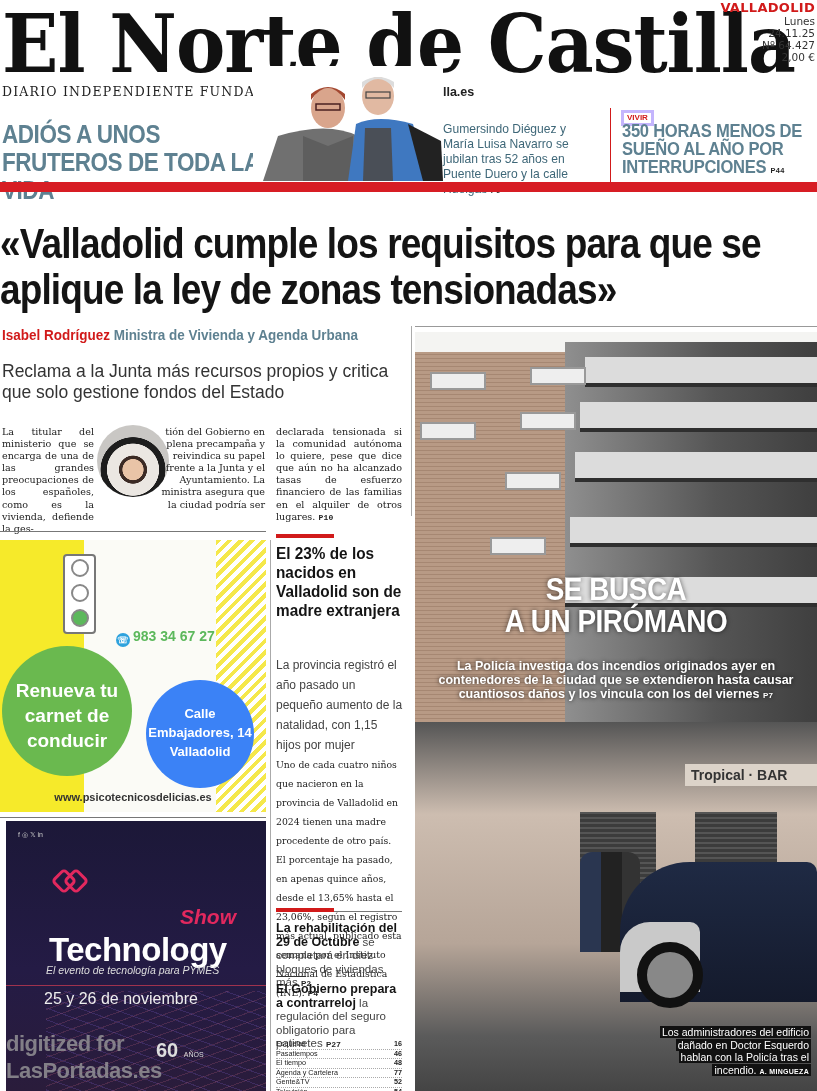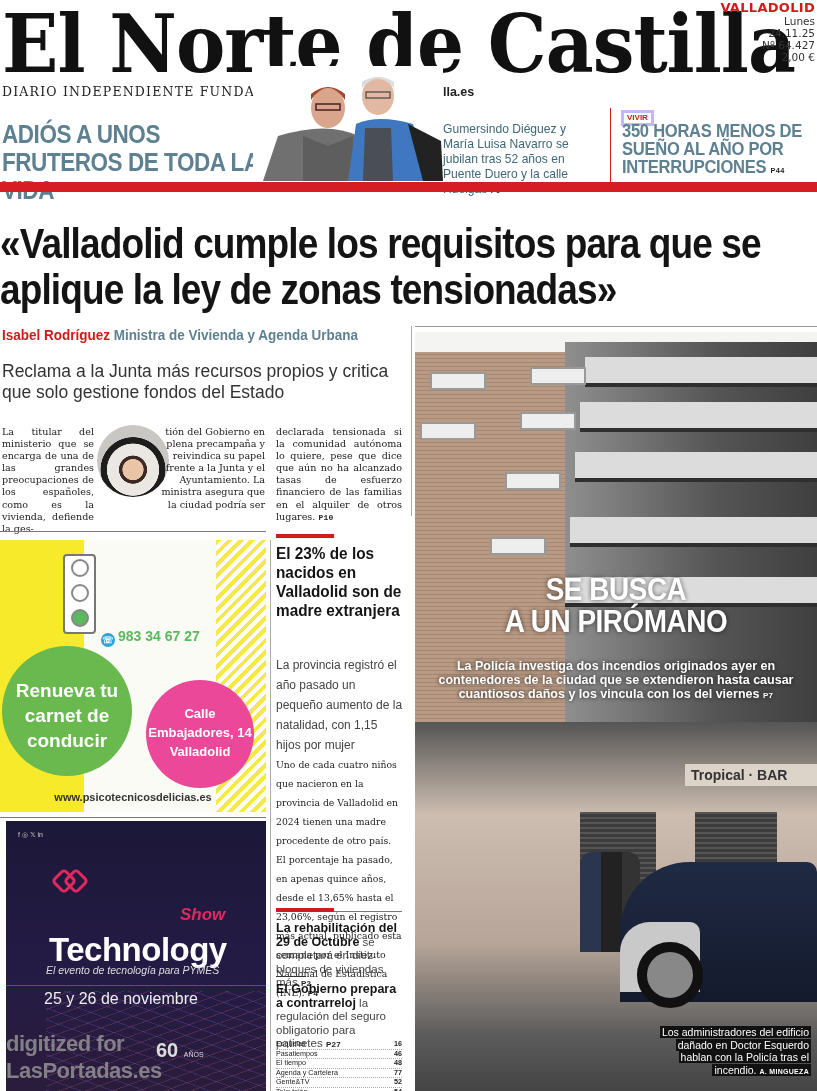--- a/index.html
+++ b/index.html
@@ -87,33 +87,33 @@
   .ad1 { left: 0; top: 540px; width: 266px; height: 272px; background: #fbfbf6; overflow: hidden; }
   .ad1 .yellow-left { position: absolute; left: 0; top: 0; width: 84px; height: 272px; background: #f6ea2a; }
   .ad1 .stripes {
     position: absolute; right: 0; top: 0; width: 50px; height: 272px;
     background: repeating-linear-gradient(135deg, #f5e84a 0 4px, #fff 4px 8px);
   }
   .traffic-light { position: absolute; left: 63px; top: 14px; width: 33px; height: 80px; border: 2px solid #777; border-radius: 4px; background: #fff; }
   .tl-lamp { position: absolute; left: 6px; width: 18px; height: 18px; border-radius: 50%; border: 2px solid #888; }
   .ad1-brand { position: absolute; left: 107px; top: 14px; font-family: "DejaVu Sans Mono", monospace; font-weight: bold; font-size: 17px; line-height: 22px; color: #666; letter-spacing: 1px; }
   .ad1-brand .green { color: #5cb85c; }
-  .ad1-phone { position: absolute; left: 101px; top: 88px; font-weight: bold; font-size: 14px; color: #5cb85c; }
+  .ad1-phone { position: absolute; left: 116px; top: 88px; font-weight: bold; font-size: 14px; color: #5cb85c; }
   .ad1-phone .ph-icon { display: inline-block; width: 14px; height: 14px; border-radius: 50%; background: #2ea2dd; color: #fff; font-size: 9px; text-align: center; line-height: 14px; margin-right: 3px; vertical-align: -2px; }
   .ad1-green { position: absolute; left: 2px; top: 106px; width: 130px; height: 130px; border-radius: 50%; background: #6ab94f; color: #fff; font-weight: bold; font-size: 19px; line-height: 25px; text-align: center; padding-top: 32px; }
-  .ad1-blue { position: absolute; left: 146px; top: 140px; width: 108px; height: 108px; border-radius: 50%; background: #ec4899; color: #fff; font-weight: bold; font-size: 13px; line-height: 19px; text-align: center; padding-top: 24px; }
+  .ad1-blue { position: absolute; left: 146px; top: 140px; width: 108px; height: 108px; border-radius: 50%; background: #3b82f6; color: #fff; font-weight: bold; font-size: 13px; line-height: 19px; text-align: center; padding-top: 24px; }
   .ad1-url { position: absolute; left: 0; width: 266px; top: 251px; text-align: center; font-weight: bold; font-size: 11px; color: #333; }
 
   .ad2 { left: 6px; top: 821px; width: 260px; height: 270px; background: linear-gradient(180deg, #1c1838 0%, #241b45 55%, #2a1c3b 100%); overflow: hidden; }
   .ad2 .net { position: absolute; left: 40px; top: 170px; width: 260px; height: 110px;
     background: repeating-linear-gradient(160deg, transparent 0 8px, rgba(180,90,120,0.25) 8px 9px),
                 repeating-linear-gradient(20deg, transparent 0 10px, rgba(120,90,200,0.25) 10px 11px); }
   .ad2 .social { position: absolute; left: 12px; top: 10px; color: #ccc; font-size: 7px; }
   .ad2 .logo { position: absolute; left: 46px; top: 40px; width: 40px; height: 40px; }
-  .ad2 .show { position: absolute; left: 174px; top: 84px; color: #e2285e; font-weight: bold; font-style: italic; font-size: 17px; }
+  .ad2 .show { position: absolute; left: 174px; top: 84px; color: #e2285e; font-weight: bold; font-style: italic; font-size: 21px; }
   .ad2 .tech { position: absolute; left: 43px; top: 110px; color: #fff; font-weight: bold; font-size: 33px; letter-spacing: -0.5px; text-align: right; }
   .ad2 .sub { position: absolute; left: 40px; top: 143px; color: #ddd; font-style: italic; font-size: 10.5px; }
   .ad2 .rule { position: absolute; left: 0; top: 164px; width: 260px; height: 1px; background: #a0324e; }
   .ad2 .dates { position: absolute; left: 38px; top: 169px; color: #eee; font-size: 16px; }
   .ad2 .anniv { position: absolute; left: 150px; top: 218px; color: #ddd; font-size: 20px; font-weight: bold; }
   .ad2 .anniv small { font-size: 7px; font-weight: normal; }
   .watermark { left: 6px; top: 1030px; font-family: "Liberation Sans", sans-serif; font-weight: bold; font-size: 22px; line-height: 27px; color: rgba(160,160,160,0.75); letter-spacing: -0.5px; }
 
   
   .mid { left: 276px; width: 127px; }

